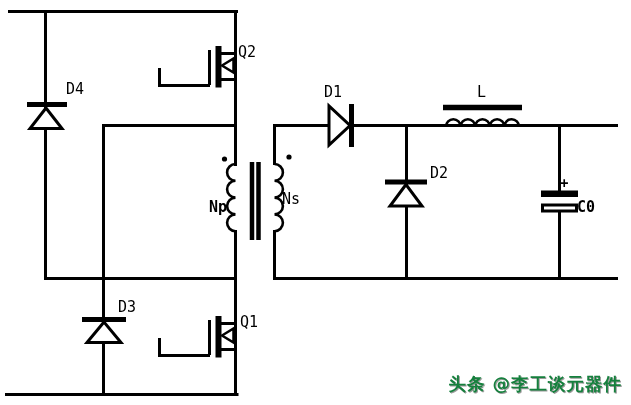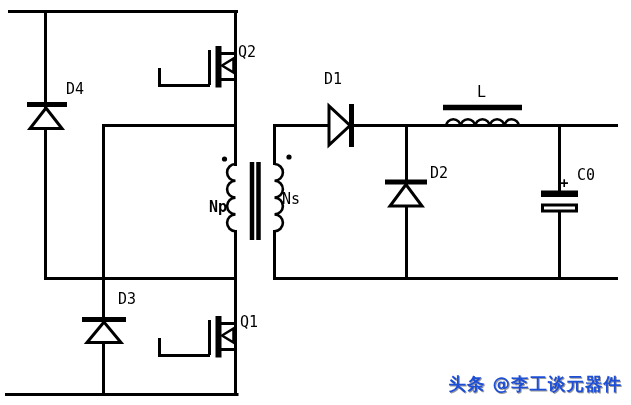--- a/index.html
+++ b/index.html
@@ -9,21 +9,21 @@
   }
   .stage svg{position:absolute;left:0;top:0;}
   .lbl{
     position:absolute;font:15px/1.0 "DejaVu Sans Mono", monospace;
     color:#000;white-space:pre;letter-spacing:0px;
   }
   .lbl.plus{font-size:14px;font-weight:bold;}
   .watermark{
     position:absolute;top:374px;right:9px;
     font:bold 17.5px/1.2 "DejaVu Sans", sans-serif;
-    color:#1d4ed8;
+    color:#15803d;
     text-shadow:1px 1px 0 #9a9a9a, -1px -1px 0 #ffffff;
     letter-spacing:1px;white-space:pre;text-align:right;
   }
 </style>
 </head>
 <body>
 
 <div class="stage">
 
   <svg width="631" height="405" viewBox="0 0 631 405">
@@ -104,24 +104,24 @@
         <line x1="559.5" y1="124" x2="559.5" y2="192" stroke-width="3"></line>
         <line x1="559.5" y1="210" x2="559.5" y2="280" stroke-width="3"></line>
         <rect x="541" y="190.5" width="37" height="6.5" fill="#000" stroke="none"></rect>
         <rect x="542.5" y="205" width="34" height="6" fill="#fff" stroke-width="3"></rect>
       </g>
     </g>
   </svg>
 
   <div class="lbl" style="left:238px;top:45px;">Q2</div>
   <div class="lbl" style="left:58px;top:82px;margin-left:8px;">D4</div>
-  <div class="lbl" style="left:324px;top:72px;">D1</div>
+  <div class="lbl" style="left:324px;top:85px;">D1</div>
   <div class="lbl" style="left:477px;top:85px;">L</div>
   <div class="lbl" style="left:430px;top:166px;">D2</div>
   <div class="lbl plus" style="left:560px;top:176px;">+</div>
-  <div class="lbl" style="left:577px;top:168px;">C0</div>
+  <div class="lbl" style="left:577px;top:200px;font-weight:bold;">C0</div>
   <div class="lbl" style="left:209px;top:200px;font-weight:bold;">Np</div>
   <div class="lbl" style="left:282px;top:192px;">Ns</div>
-  <div class="lbl" style="left:118px;top:292px;">D3</div>
+  <div class="lbl" style="left:118px;top:300px;">D3</div>
   <div class="lbl" style="left:240px;top:315px;">Q1</div>
 
   <div class="watermark">头条 @李工谈元器件</div>
 </div>
 
 </body></html>

